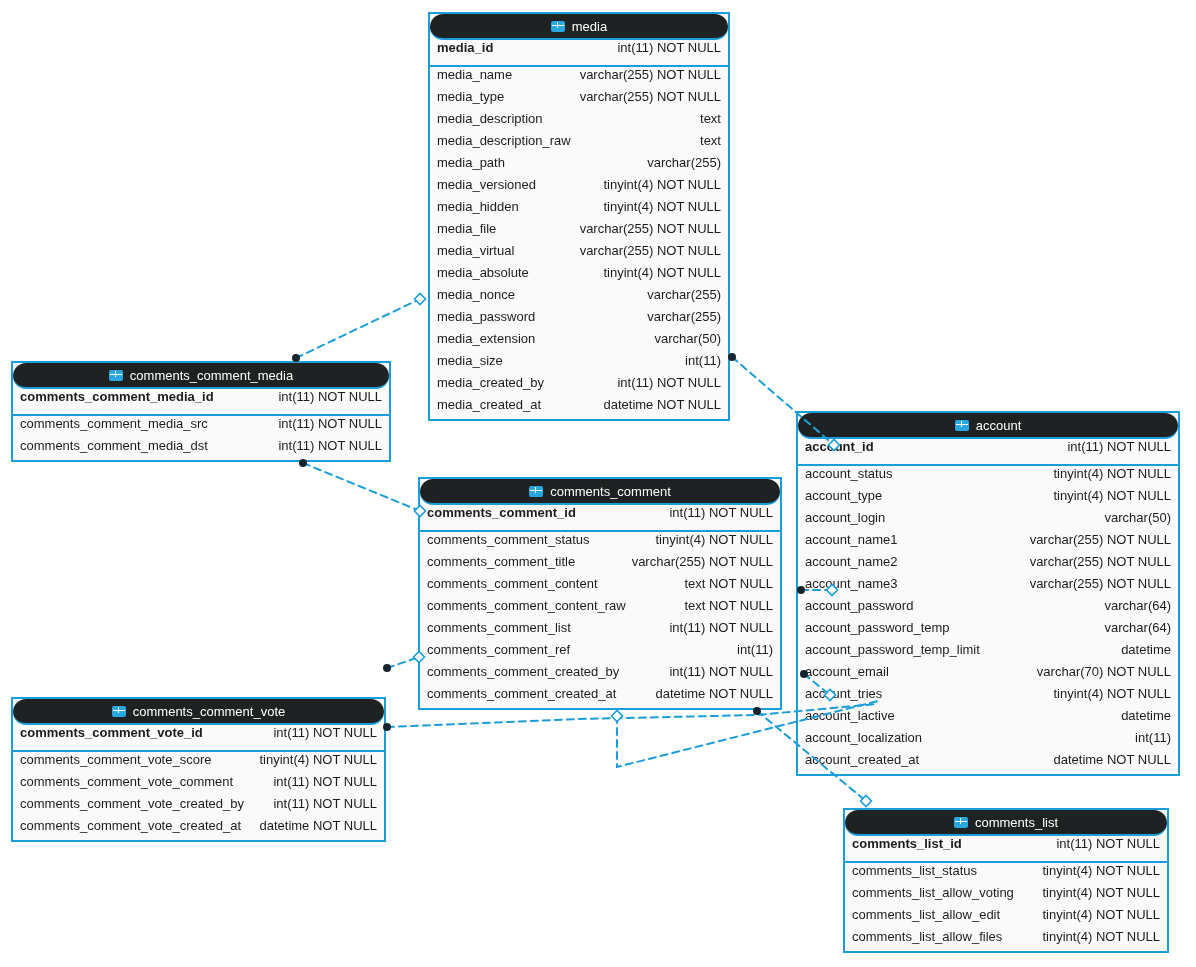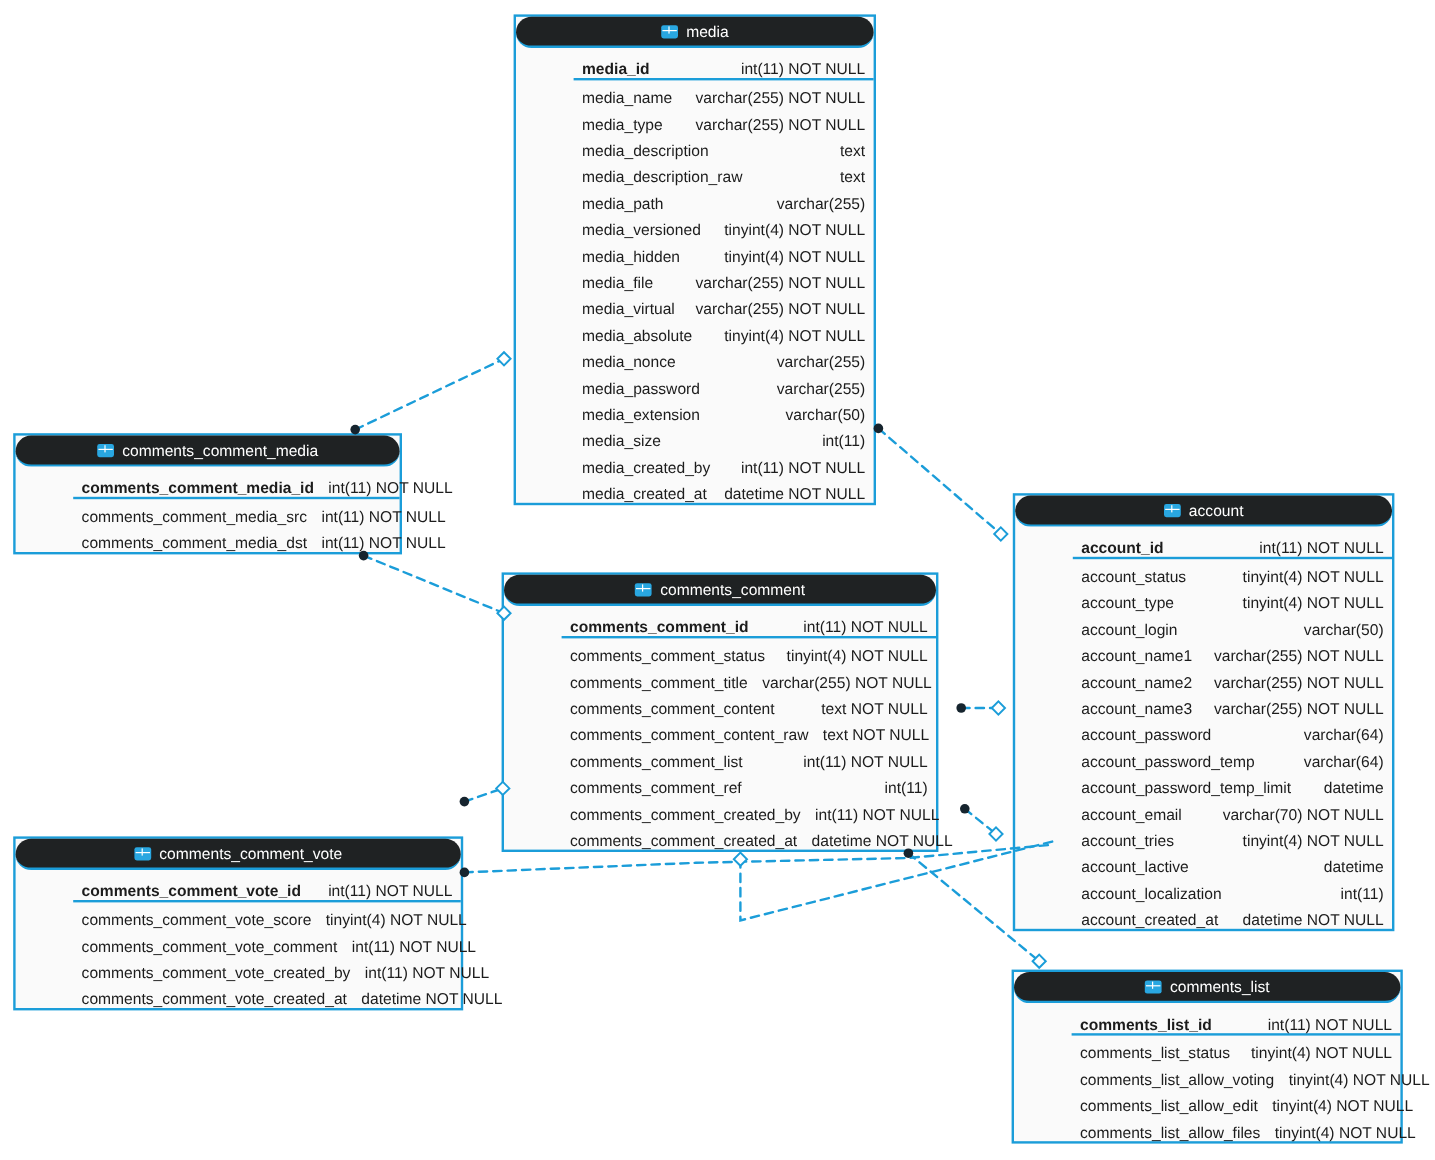--- a/index.html
+++ b/index.html
@@ -19,22 +19,22 @@
     background:var(--header-bg);color:#ffffff;height:24px;
     display:flex;align-items:center;justify-content:center;gap:7px;
     border-bottom:2px solid var(--accent);
     white-space:nowrap;
     border-radius:13px;
   }
   .ticon{width:14px;height:11px;background:#29a7e1;border-radius:2px;position:relative;flex:0 0 auto;}
   .ticon::before{content:"";position:absolute;left:1px;right:1px;top:4px;height:1px;background:#fff;}
   .ticon::after{content:"";position:absolute;top:1px;bottom:4px;left:6px;width:1px;background:#fff;}
   .row{
-    display:flex;align-items:flex-end;height:22px;padding:0 7px;
-    color:var(--row-text);white-space:nowrap;margin-left:48px;
+    display:flex;align-items:flex-start;height:22px;padding:0 7px;
+    color:var(--row-text);white-space:nowrap;
   }
   .row.pk{height:25px;border-bottom:2px solid var(--accent);}
   .row.pk .cname{font-weight:bold;}
   .cname{white-space:nowrap;}
   .ctype{margin-left:auto;padding-left:12px;white-space:nowrap;text-align:right;}
   #overlay{position:absolute;left:0;top:0;z-index:5;pointer-events:none;}
   .link{fill:none;stroke:var(--accent);stroke-width:2;stroke-dasharray:7 5;stroke-linecap:round;}
   .mk-circle{fill:#16242e;stroke:none;}
   .mk-diamond{fill:#ffffff;stroke:var(--accent);stroke-width:1.6;}
 </style>
@@ -109,21 +109,21 @@
       </div>
       <div class="row">
         <span class="cname">media_created_by</span>
         <span class="ctype">int(11) NOT NULL</span>
       </div>
       <div class="row">
         <span class="cname">media_created_at</span>
         <span class="ctype">datetime NOT NULL</span>
       </div>
     </div>
-    <div class="tbl" style="left: 11px; top: 361px; width: 324px;">
+    <div class="tbl" style="left: 11px; top: 361px; width: 380px;">
       <div class="thead">
         <span class="ticon"></span>
         <span class="tname">comments_comment_media</span>
       </div>
       <div class="row pk">
         <span class="cname">comments_comment_media_id</span>
         <span class="ctype">int(11) NOT NULL</span>
       </div>
       <div class="row">
         <span class="cname">comments_comment_media_src</span>
@@ -169,21 +169,21 @@
       </div>
       <div class="row">
         <span class="cname">comments_comment_created_by</span>
         <span class="ctype">int(11) NOT NULL</span>
       </div>
       <div class="row">
         <span class="cname">comments_comment_created_at</span>
         <span class="ctype">datetime NOT NULL</span>
       </div>
     </div>
-    <div class="tbl" style="left: 844px; top: 411px; width: 318px;">
+    <div class="tbl" style="left: 796px; top: 411px; width: 384px;">
       <div class="thead">
         <span class="ticon"></span>
         <span class="tname">account</span>
       </div>
       <div class="row pk">
         <span class="cname">account_id</span>
         <span class="ctype">int(11) NOT NULL</span>
       </div>
       <div class="row">
         <span class="cname">account_status</span>

